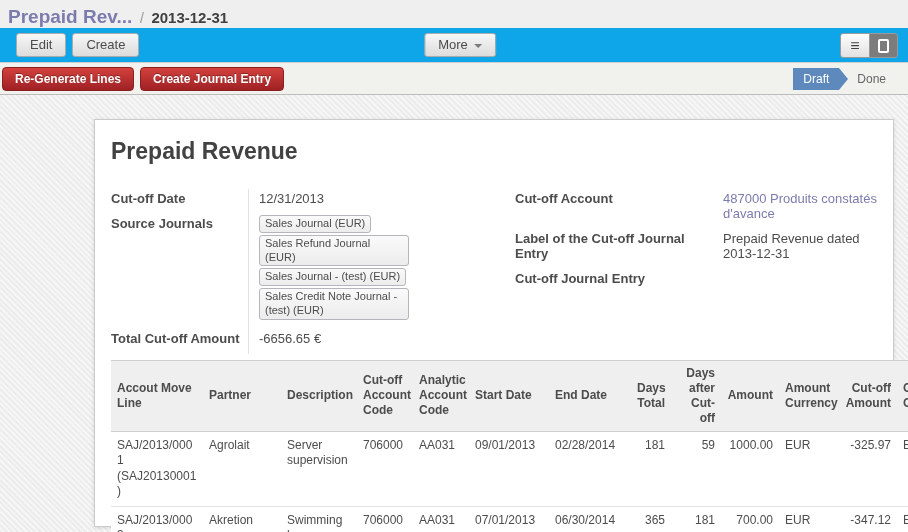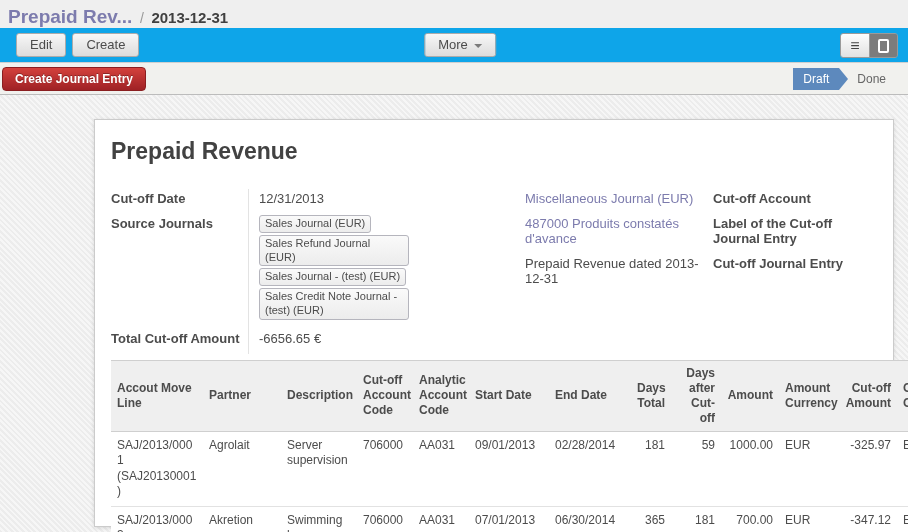--- a/index.html
+++ b/index.html
@@ -102,20 +102,21 @@
     <span class="seg">
         <span class="icon-list">≡</span>
       </span>
     <span class="seg active">
         <span class="icon-form"></span>
       </span>
   </span>
 </div>
 
 <div class="statusrow">
+  <span class="btn-red">Re-Generate Lines</span>
   <span class="btn-red">Create Journal Entry</span>
   <span class="statusbar">
       <span class="state active">Draft</span>
       <span class="state">Done</span>
     </span>
 </div>
 
 <div class="content">
   <div class="sheet">
     <div class="sheet-inner">
@@ -129,21 +130,20 @@
           <div class="flabel">Source Journals</div>
           <div class="fvalue">
               <div class="tagbox"><span class="tag">Sales Journal (EUR)</span><span class="tag">Sales Refund Journal (EUR)</span><span class="tag">Sales Journal - (test) (EUR)</span><span class="tag">Sales Credit Note Journal - (test) (EUR)</span></div>
             </div>
 
           <div class="flabel">Total Cut-off Amount</div>
           <div class="fvalue">-6656.65 €</div>
         </div>
 
         <div class="group group-right">
-          <div class="fvalue link">Miscellaneous Journal (EUR)</div>
 
           <div class="flabel">Cut-off Account</div>
           <div class="fvalue link">487000 Produits constatés d'avance</div>
 
           <div class="flabel">Label of the Cut-off Journal Entry</div>
           <div class="fvalue">Prepaid Revenue dated 2013-12-31</div>
 
           <div class="flabel">Cut-off Journal Entry</div>
           <div class="fvalue"></div>
         </div>

